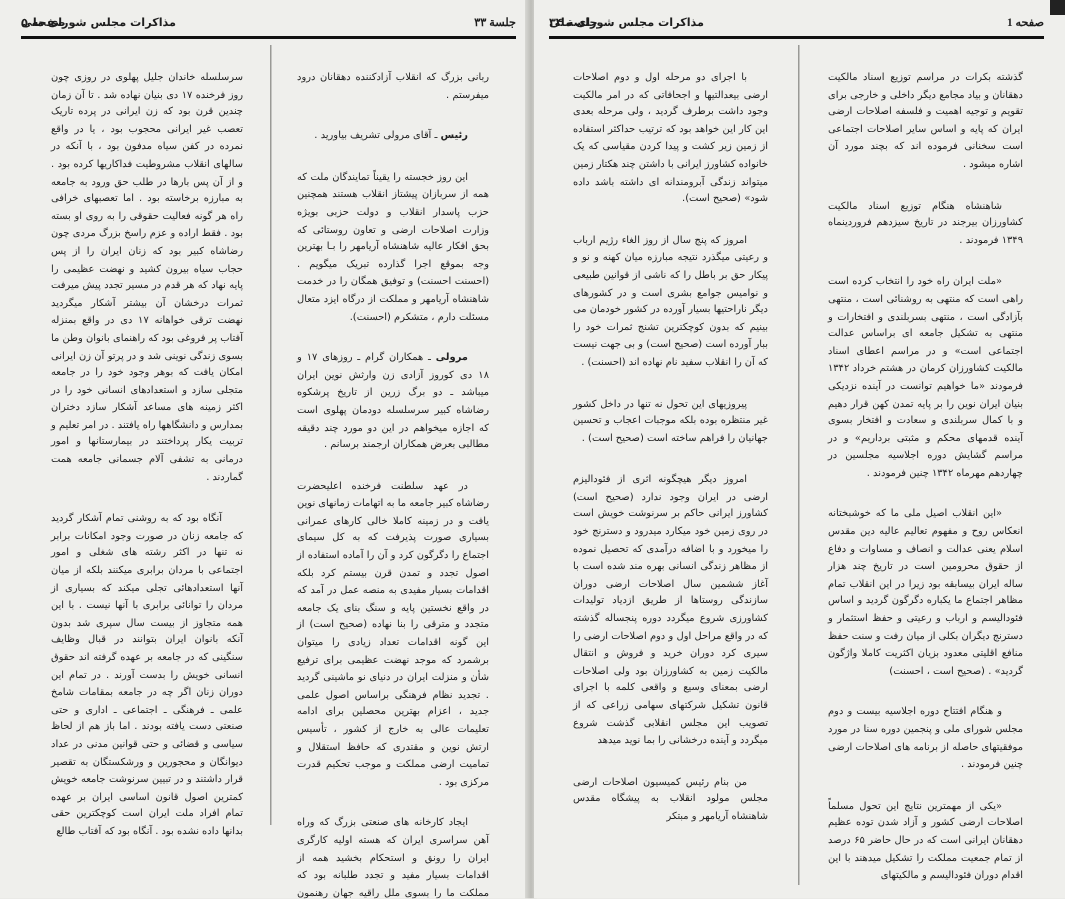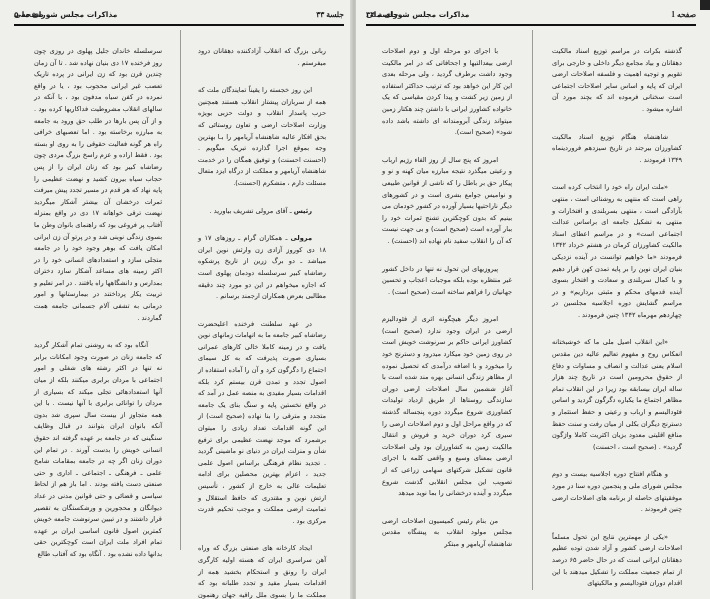--- a/index.html
+++ b/index.html
@@ -65,22 +65,22 @@
   <div class="page left">
     <div class="header">
       <span class="h-right">جلسة ۳۳</span>
       <span class="h-center">مذاکرات مجلس شورای ملی</span>
       <span class="h-left">صفحه ۵</span>
     </div>
     <div class="rule"></div>
 
     <div class="col c-right" id="lp-rc">
         <p><span>ربانی بزرگ که انقلاب آزادکننده دهقانان درود میفرستم .</span></p>
+        <p class="indent"><span class="speaker">رئیس</span><span> ـ آقای مرولی تشریف بیاورید .</span></p>
         <p class="indent"><span>این روز خجسته را یقیناً تمایندگان ملت که همه از سربازان پیشتاز انقلاب هستند همچنین حزب پاسدار انقلاب و دولت حزبی بویژه وزارت اصلاحات ارضی و تعاون روستائی که بحق افکار عالیه شاهنشاه آریامهر را بـا بهترین وجه بموقع اجرا گذارده تبریک میگویم . (احسنت احسنت) و توفیق همگان را در خدمت شاهنشاه آریامهر و مملکت از درگاه ایزد متعال مسئلت دارم ، متشکرم (احسنت).</span></p>
-        <p class="indent"><span class="speaker">رئیس</span><span> ـ آقای مرولی تشریف بیاورید .</span></p>
         <p class="indent"><span class="speaker">مرولی</span><span> ـ همکاران گرام ـ روزهای ۱۷ و ۱۸ دی کوروز آزادی زن وارثش نوین ایران میباشد ـ دو برگ زرین از تاریخ پرشکوه رضاشاه کبیر سرسلسله دودمان پهلوی است که اجازه میخواهم در این دو مورد چند دقیقه مطالبی بعرض همکاران ارجمند برسانم .</span></p>
         <p class="indent"><span>در عهد سلطنت فرخنده اعلیحضرت رضاشاه کبیر جامعه ما به اتهامات زمانهای نوین یافت و در زمینه کاملا خالی کارهای عمرانی بسیاری صورت پذیرفت که به کل سیمای اجتماع را دگرگون کرد و آن را آماده استفاده از اصول تجدد و تمدن قرن بیستم کرد بلکه اقدامات بسیار مفیدی به منصه عمل در آمد که در واقع نخستین پایه و سنگ بنای یک جامعه متجدد و مترقی را بنا نهاده (صحیح است) از این گونه اقدامات تعداد زیادی را میتوان برشمرد که موجد نهضت عظیمی برای ترفیع شأن و منزلت ایران در دنیای نو ماشینی گردید . تجدید نظام فرهنگی براساس اصول علمی جدید ، اعزام بهترین محصلین برای ادامه تعلیمات عالی به خارج از کشور ، تأسیس ارتش نوین و مقتدری که حافظ استقلال و تمامیت ارضی مملکت و موجب تحکیم قدرت مرکزی بود .</span></p>
         <p class="indent"><span>ایجاد کارخانه های صنعتی بزرگ که وراه آهن سراسری ایران که هسته اولیه کارگری ایران را رونق و استحکام بخشید همه از اقدامات بسیار مفید و تجدد طلبانه بود که مملکت ما را بسوی ملل راقیه جهان رهنمون گردید . اما یکی از ریشه گیرترین نهضت های دوران پادشاهی</span></p>
       </div>
     <div class="col-divider"></div>
     <div class="col c-left" id="lp-lc">
         <p><span>سرسلسله خاندان جلیل پهلوی در روزی چون روز فرخنده ۱۷ دی بنیان نهاده شد . تا آن زمان چندین قرن بود که زن ایرانی در پرده تاریک تعصب غیر ایرانی محجوب بود ، یا در واقع نمرده در کفن سیاه مدفون بود ، با آنکه در سالهای انقلاب مشروطیت فداکاریها کرده بود . و از آن پس بارها در طلب حق ورود به جامعه به مبارزه برخاسته بود . اما تعصبهای خرافی راه هر گونه فعالیت حقوقی را به روی او بسته بود . فقط اراده و عزم راسخ بزرگ مردی چون رضاشاه کبیر بود که زنان ایران را از پس حجاب سیاه بیرون کشید و نهضت عظیمی را پایه نهاد که هر قدم در مسیر تجدد پیش میرفت ثمرات درخشان آن بیشتر آشکار میگردید نهضت ترقی خواهانه ۱۷ دی در واقع بمنزله آفتاب پر فروغی بود که راهنمای بانوان وطن ما بسوی زندگی نوینی شد و در پرتو آن زن ایرانی امکان یافت که بوهر وجود خود را در جامعه متجلی سازد و استعدادهای انسانی خود را در اکثر زمینه های مساعد آشکار سازد دختران بمدارس و دانشگاهها راه یافتند . در امر تعلیم و تربیت یکار پرداختند در بیمارستانها و امور درمانی به تشفی آلام جسمانی جامعه همت گماردند .</span></p>
         <p class="indent"><span>آنگاه بود که به روشنی تمام آشکار گردید که جامعه زنان در صورت وجود امکانات برابر نه تنها در اکثر رشته های شغلی و امور اجتماعی با مردان برابری میکنند بلکه از میان آنها استعدادهائی تجلی میکند که بسیاری از مردان را توانائی برابری با آنها نیست . با این همه متجاوز از بیست سال سپری شد بدون آنکه بانوان ایران بتوانند در قبال وظایف سنگینی که در جامعه بر عهده گرفته اند حقوق انسانی خویش را بدست آورند . در تمام این دوران زنان اگر چه در جامعه بمقامات شامخ علمی ـ فرهنگی ـ اجتماعی ـ اداری و حتی صنعتی دست یافته بودند . اما باز هم از لحاظ سیاسی و قضائی و حتی قوانین مدنی در عداد دیوانگان و محجورین و ورشکستگان به تقصیر قرار داشتند و در تبیین سرنوشت جامعه خویش کمترین اصول قانون اساسی ایران بر عهده تمام افراد ملت ایران است کوچکترین حقی بدانها داده نشده بود . آنگاه بود که آفتاب طالع</span></p>
       </div>
   </div>

